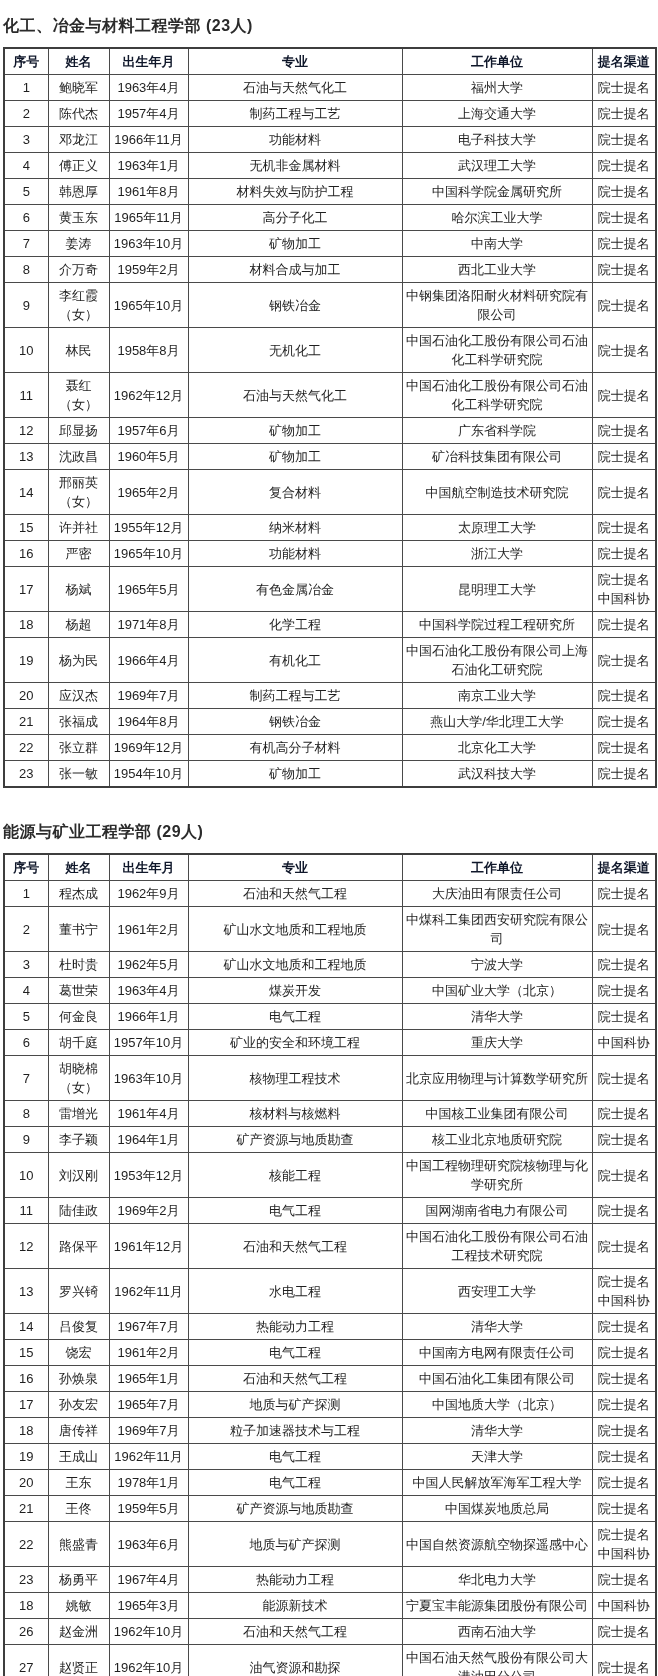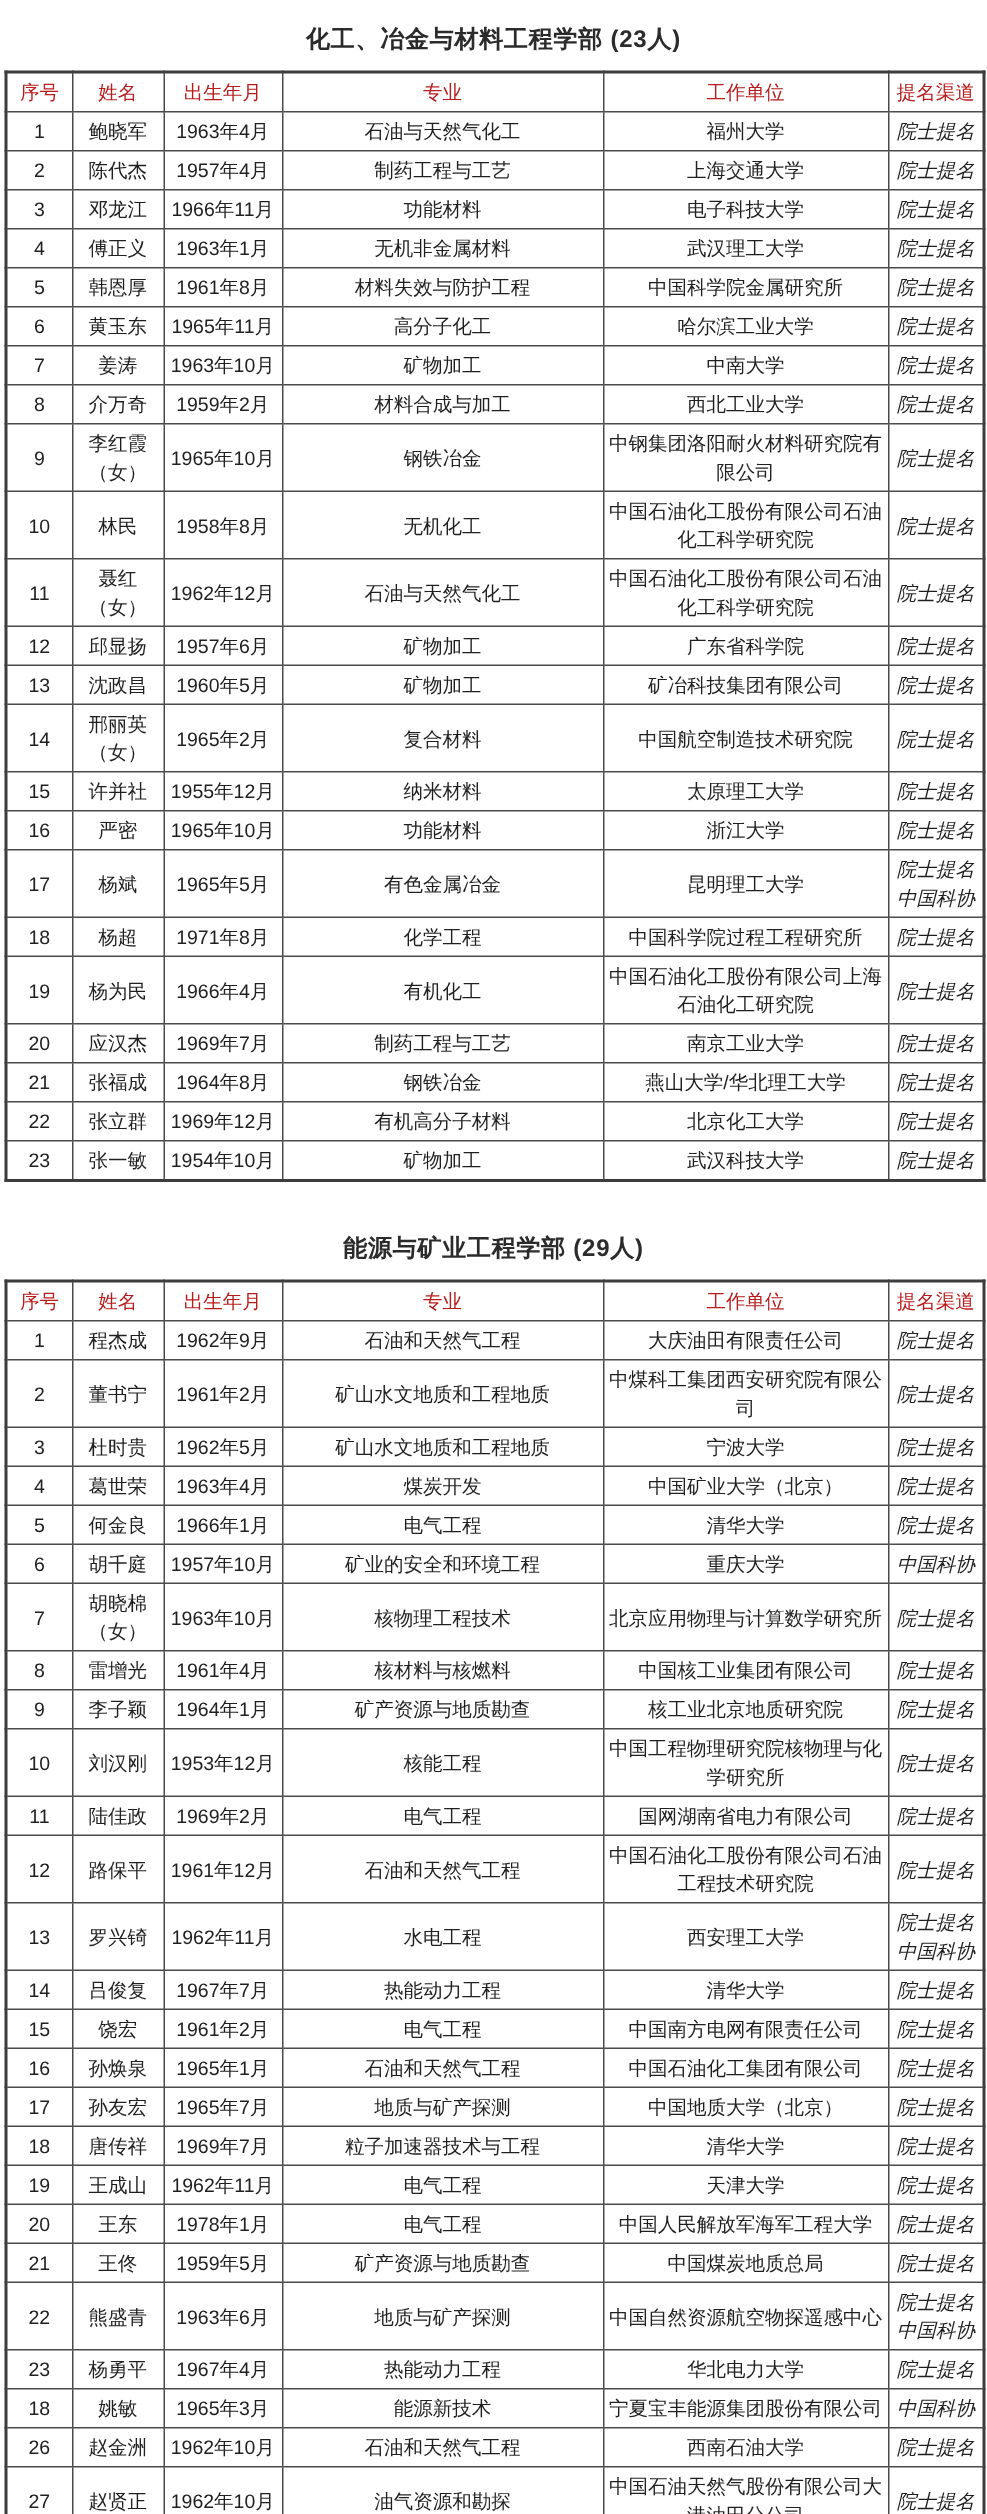--- a/index.html
+++ b/index.html
@@ -12,21 +12,21 @@
     width: 658px;
     min-height: 1676px;
     margin: 0 auto;
     color: #1f1f1f;
   }
   .section {
     width: 652px;
     margin: 0 auto;
   }
   .table-title {
-    text-align: center;
+    text-align: left;
     font-size: 16px;
     font-weight: bold;
     color: #2b2b2b;
     margin: 0;
     padding: 16px 0 10px 0;
     letter-spacing: 0.5px;
   }
   .section + .section .table-title {
     padding-top: 34px;
   }
@@ -41,39 +41,38 @@
     border: 1px solid #4a4a4a;
     font-size: 13px;
     line-height: 19px;
     padding: 3px 3px;
     text-align: center;
     vertical-align: middle;
     word-break: break-all;
     overflow-wrap: anywhere;
   }
   table.cand-table th {
-    font-weight: normal;
-    color: #b91c1c;
+    font-weight: bold;
+    color: #0f172a;
     padding: 3px 2px;
   }
   col.c-num    { width: 44px; }
   col.c-name   { width: 61px; }
   col.c-birth  { width: 79px; }
   col.c-major  { width: 214px; }
   col.c-unit   { width: 190px; }
   col.c-chan   { width: 64px; }
   td.cell-major, td.cell-unit {
     text-align: left;
     padding-left: 5px;
     padding-right: 4px;
   }
   td.cell-chan {
     white-space: pre-line;
     line-height: 22px;
-    font-style: italic;
   }
   td.cell-name {
     padding-left: 2px;
     padding-right: 2px;
     margin-left: 13px;
   }
 </style>
 </head>
 <body>
 

